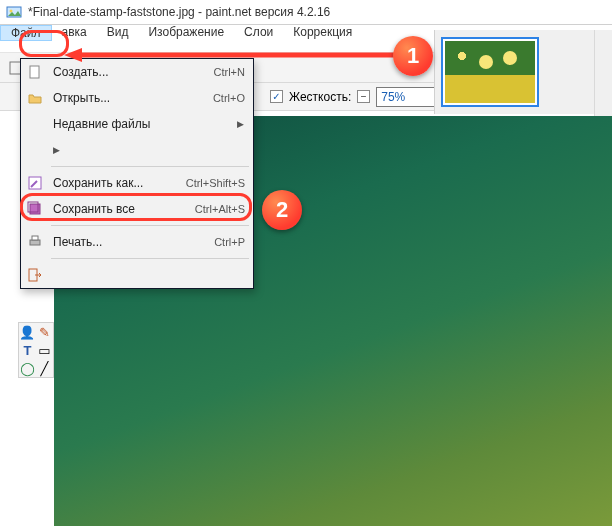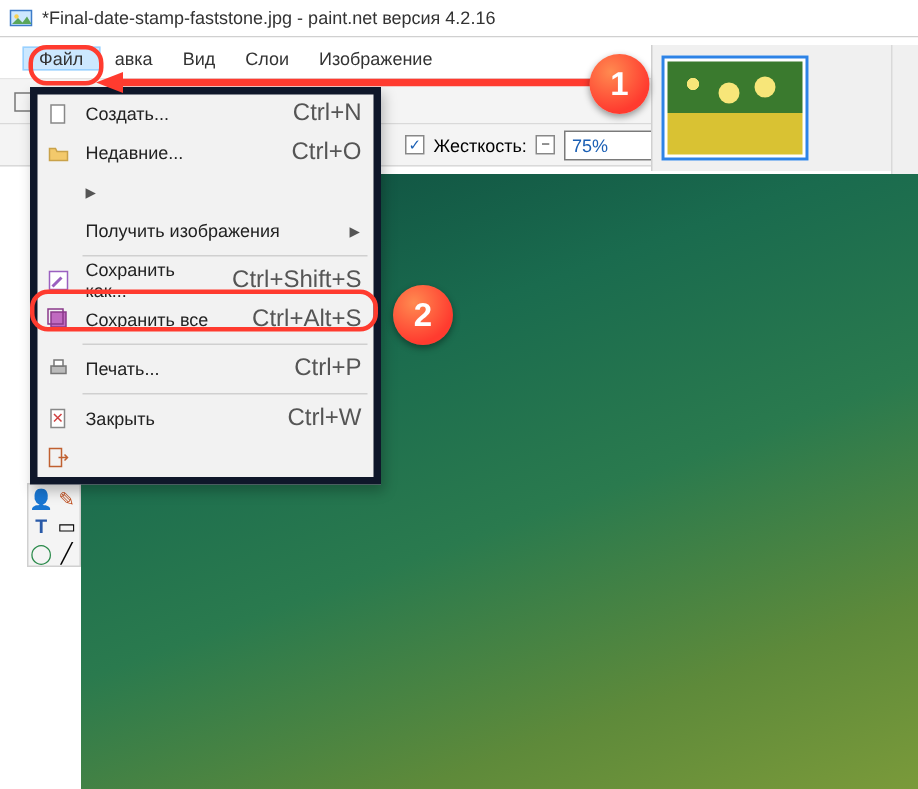--- a/index.html
+++ b/index.html
@@ -2,21 +2,21 @@
 <html><head>
 <meta charset="utf-8">
 <style>
 * { margin: 0; padding: 0; box-sizing: border-box; font-family: "Segoe UI", Tahoma, sans-serif; font-size: 12px; }
 body { width: 612px; height: 526px; background: #fff; overflow: hidden; position: relative; }
 
 .titlebar { height: 20px; background: #fff; border-bottom: 1px solid #d0d0d0; display: flex; align-items: center; padding: 12px 6px; gap: 6px; }
 .title-icon svg { width: 16px; height: 16px; display: block; }
 .title-text { color: #333; }
 
-.menubar { height: 28px; background: #fff; border-bottom: 1px solid #e5e5e5; display: flex; align-items: center; padding: 0 15px; position: relative; }
+.menubar { height: 28px; background: #fff; border-bottom: 1px solid #e5e5e5; display: flex; align-items: flex-start; padding: 0 0; position: relative; }
 .menu-item { padding: 0 10px; display: flex; align-items: center; color: #333; cursor: default; }
 .menu-item.active { background: #cce8ff; border: 1px solid #99d1ff; }
 
 .toolbar { height: 30px; background: #f4f4f4; border-bottom: 1px solid #d9d9d9; display: flex; align-items: center; padding: 0 4px; gap: 2px; }
 .tb-btn { width: 24px; height: 24px; display: flex; align-items: center; justify-content: center; }
 .tb-sep { width: 1px; height: 20px; background: #d0d0d0; margin: 0 3px; }
 
 .subtoolbar { height: 28px; background: #f4f4f4; border-bottom: 1px solid #d9d9d9; display: flex; align-items: center; padding: 0 4px; gap: 6px; }
 .checkbox { width: 13px; height: 13px; border: 1px solid #888; background: #fff; display: flex; align-items: center; justify-content: center; font-size: 10px; color: #1a5fb4; }
 .stiff-field { flex: 1; height: 20px; background: #fff; border: 1px solid #7a7a7a; color: #1a5fb4; padding: 0 4px; display: flex; align-items: center; justify-content: space-between; max-width: 200px; }
@@ -26,25 +26,25 @@
 .thumb-wrap { border: 2px solid #2e83e6; padding: 2px; background: #fff; }
 .thumb-img { width: 90px; height: 62px; background: linear-gradient(to bottom, #3a7a2e 0%, #3a7a2e 55%, #d9c233 55%, #d9c233 100%); position: relative; }
 .thumb-img::after { content: ""; position: absolute; left: 10px; top: 8px; width: 14px; height: 14px; background: radial-gradient(circle, #f7e679 40%, transparent 42%); box-shadow: 24px 6px 0 0 #f7e679, 48px 2px 0 0 #f7e679; border-radius: 50%; }
 
 .canvas { position: absolute; left: 54px; right: 0; top: 116px; bottom: 0; background: linear-gradient(160deg, #0d4a3e 0%, #1a6b4e 30%, #2a7a4e 55%, #5e8a3a 80%, #7a9a3a 100%); }
 
 .toolbox { position: absolute; left: 18px; top: 322px; width: 36px; display: flex; flex-direction: column; gap: 0; background: #f4f4f4; border: 1px solid #d0d0d0; }
 .tool-row { display: flex; }
 .tool-btn { width: 18px; height: 18px; display: flex; align-items: center; justify-content: center; font-size: 13px; }
 
-.dropdown { position: absolute; left: 20px; top: 58px; width: 234px; background: #f2f2f2; border: 5px solid #0f172a; box-shadow: 2px 4px 8px rgba(0,0,0,.25); }
+.dropdown { position: absolute; left: 20px; top: 58px; width: 234px; background: #f2f2f2; border: 1px solid #0f172a; box-shadow: 2px 4px 8px rgba(0,0,0,.25); }
 .dd-item { height: 26px; display: flex; align-items: center; padding: 0 8px 0 4px; gap: 8px; cursor: default; }
 .dd-icon { width: 20px; height: 20px; display: flex; align-items: center; justify-content: center; flex-shrink: 0; }
 .dd-label { flex: 1; color: #222; }
-.dd-shortcut { color: #555; font-size: 16px; }
+.dd-shortcut { color: #555; font-size: 11px; }
 .dd-arrow { width: 8px; color: #555; font-size: 9px; }
 .dd-sep { height: 1px; background: #d0d0d0; margin: 3px 4px 3px 30px; }
 
 .highlight { position: absolute; border: 3px solid #ff3b2f; border-radius: 12px; pointer-events: none; }
 .hl-file { left: 19px; top: 30px; width: 50px; height: 27px; }
 .hl-saveas { left: 20px; top: 193px; width: 232px; height: 28px; }
 
 .badge { position: absolute; width: 40px; height: 40px; border-radius: 50%; background: radial-gradient(circle at 35% 30%, #ff8a50, #ff3b2f 70%); color: #fff; font-size: 22px; font-weight: 600; display: flex; align-items: center; justify-content: center; box-shadow: 0 2px 5px rgba(0,0,0,.4); }
 .b1 { left: 393px; top: 36px; }
 .b2 { left: 262px; top: 190px; }
@@ -64,22 +64,23 @@
         <path d="M2 12 L6 8 L9 11 L12 7 L15 12 Z" fill="#5aa65a"></path>
       </svg>
   </span>
   <span class="title-text">*Final-date-stamp-faststone.jpg - paint.net версия 4.2.16</span>
 </div>
 
 <div class="menubar">
   <div class="menu-item active">Файл</div>
   <div class="menu-item">авка</div>
   <div class="menu-item">Вид</div>
+  <div class="menu-item">Изображение</div>
   <div class="menu-item">Слои</div>
-  <div class="menu-item">Изображение</div>
+  <div class="menu-item">Коррекция</div>
 </div>
 
 <div class="toolbar">
   <div class="tb-btn">
       <svg width="16" height="16">
         <rect x="2" y="2" width="12" height="12" fill="none" stroke="#777"></rect>
       </svg>
     </div>
   <div class="tb-btn">
       <svg width="16" height="16">
@@ -162,32 +163,32 @@
       </span>
     <span class="dd-label">Создать...</span>
     <span class="dd-shortcut">Ctrl+N</span>
   </div>
   <div class="dd-item">
     <span class="dd-icon">
         <svg width="16" height="16">
           <path d="M2 5h4l1 2h7v6H2z" fill="#f3c96b" stroke="#c9a24a"></path>
         </svg>
       </span>
-    <span class="dd-label">Недавние...</span>
+    <span class="dd-label">Открыть...</span>
     <span class="dd-shortcut">Ctrl+O</span>
+  </div>
+  <div class="dd-item">
+    <span class="dd-icon"></span>
+    <span class="dd-label">Недавние файлы</span>
+    <span class="dd-arrow">▶</span>
   </div>
   <div class="dd-item">
     <span class="dd-icon"></span>
     <span class="dd-arrow">▶</span>
   </div>
-  <div class="dd-item">
-    <span class="dd-icon"></span>
-    <span class="dd-label">Получить изображения</span>
-    <span class="dd-arrow">▶</span>
-  </div>
   <div class="dd-sep"></div>
   <div class="dd-item">
     <span class="dd-icon">
         <svg width="16" height="16">
           <rect x="2" y="2" width="12" height="12" fill="#fff" stroke="#9a60c0"></rect>
           <path d="M4 12 L10 6" stroke="#9a60c0" stroke-width="2"></path>
         </svg>
       </span>
     <span class="dd-label">Сохранить как...</span>
     <span class="dd-shortcut">Ctrl+Shift+S</span>
@@ -207,30 +208,20 @@
     <span class="dd-icon">
         <svg width="16" height="16">
           <rect x="3" y="6" width="10" height="5" fill="#bbb" stroke="#777"></rect>
           <rect x="5" y="2" width="6" height="4" fill="#fff" stroke="#777"></rect>
         </svg>
       </span>
     <span class="dd-label">Печать...</span>
     <span class="dd-shortcut">Ctrl+P</span>
   </div>
   <div class="dd-sep"></div>
-  <div class="dd-item">
-    <span class="dd-icon">
-        <svg width="16" height="16">
-          <rect x="3" y="2" width="9" height="12" fill="#fff" stroke="#888"></rect>
-          <path d="M5 5l5 5M10 5l-5 5" stroke="#d04040"></path>
-        </svg>
-      </span>
-    <span class="dd-label">Закрыть</span>
-    <span class="dd-shortcut">Ctrl+W</span>
-  </div>
   <div class="dd-item">
     <span class="dd-icon">
         <svg width="16" height="16">
           <rect x="2" y="2" width="8" height="12" fill="none" stroke="#c06030"></rect>
           <path d="M8 8h6M12 6l2 2-2 2" stroke="#c06030" fill="none"></path>
         </svg>
       </span>
   </div>
 </div>
 

